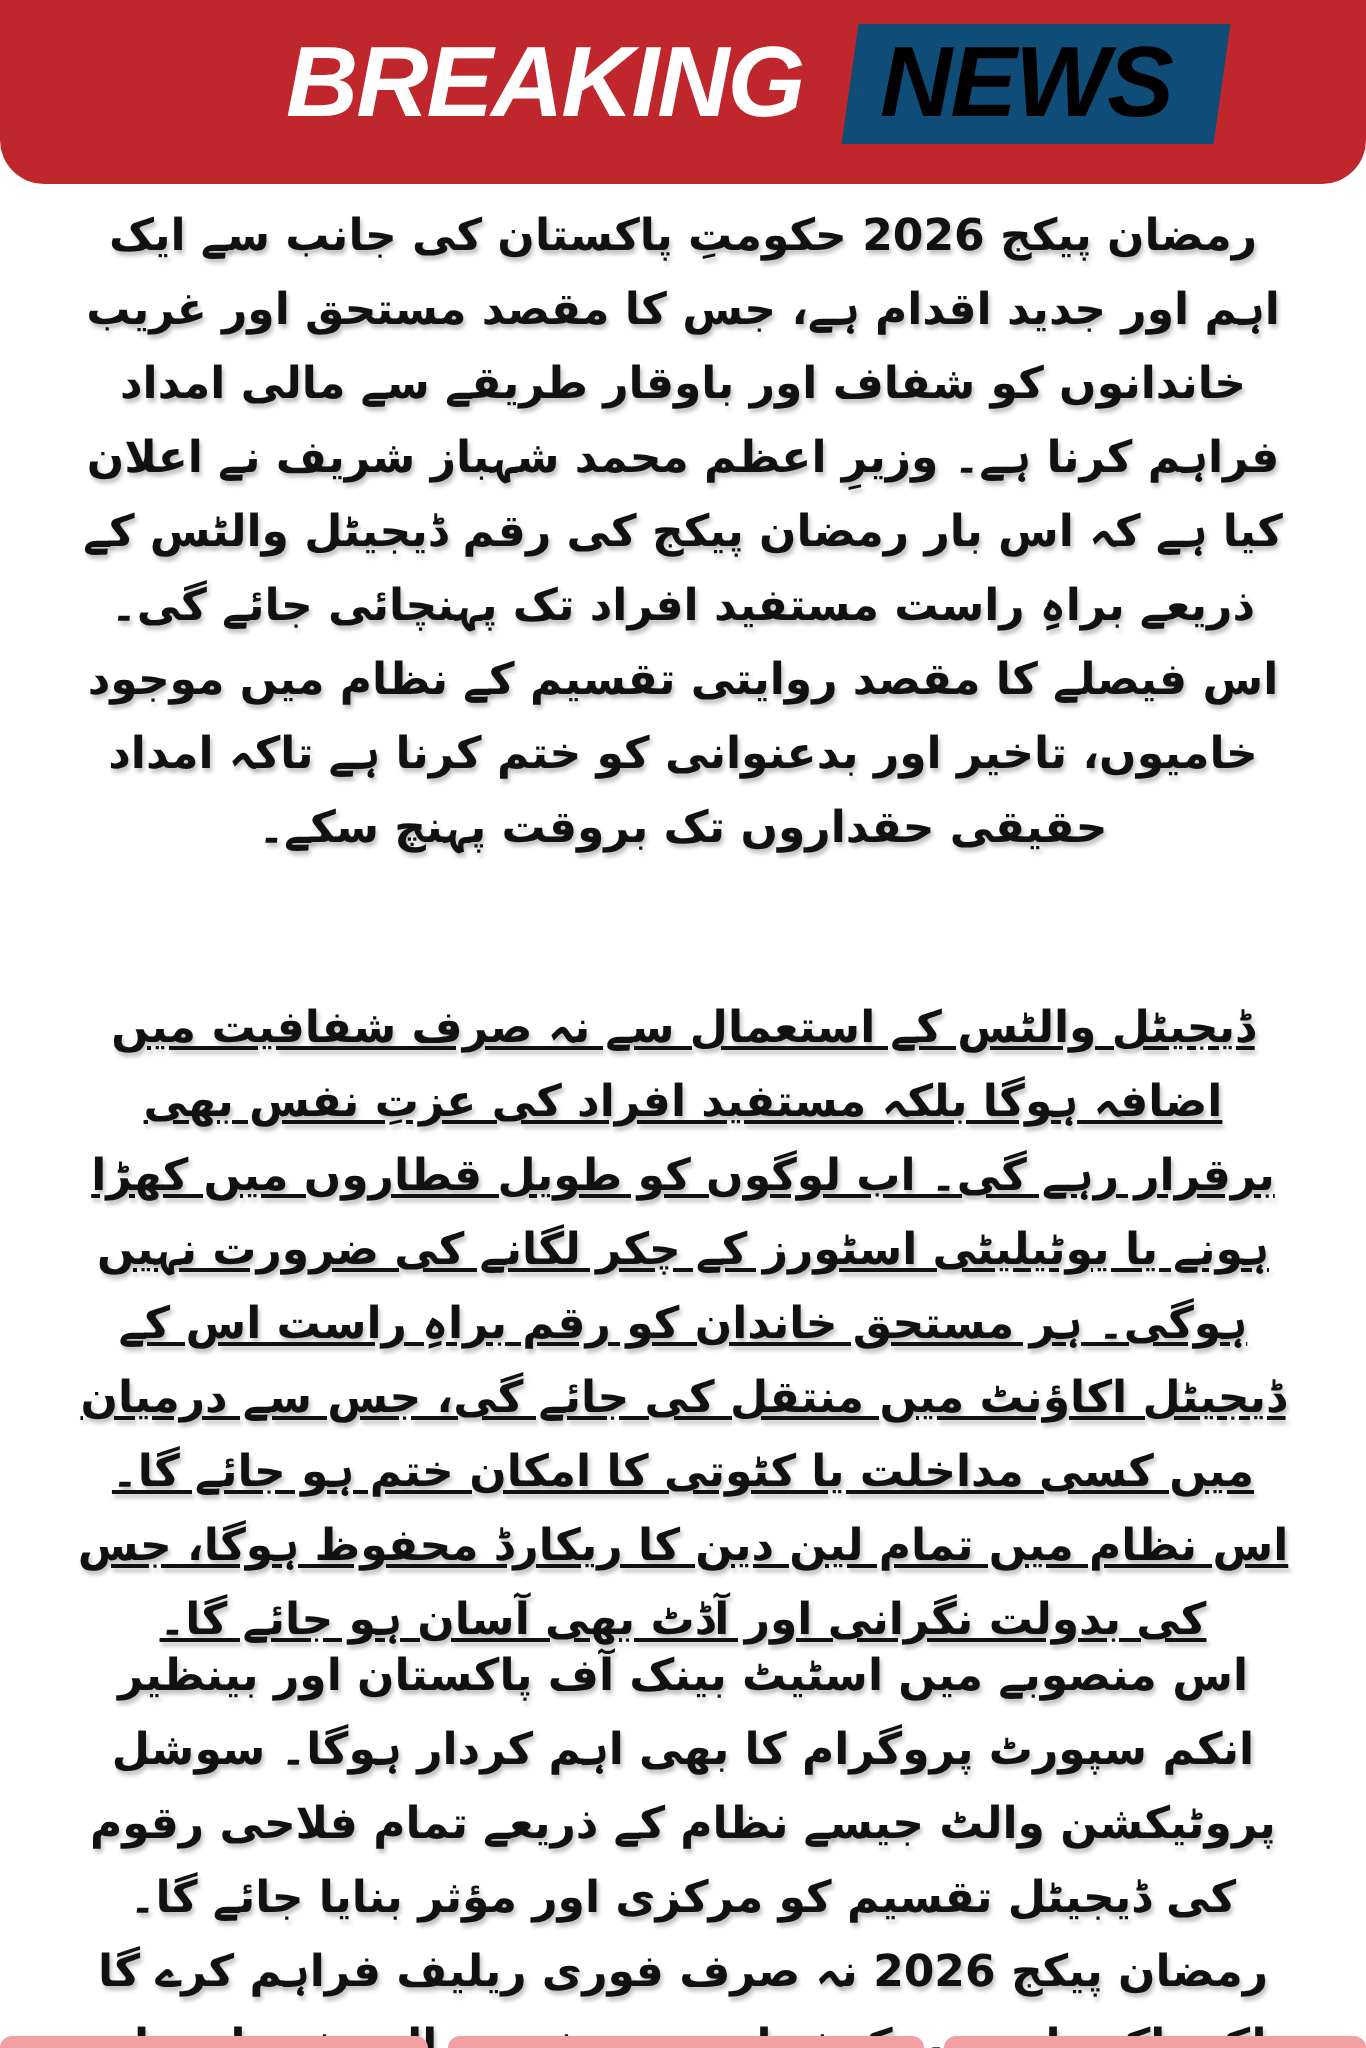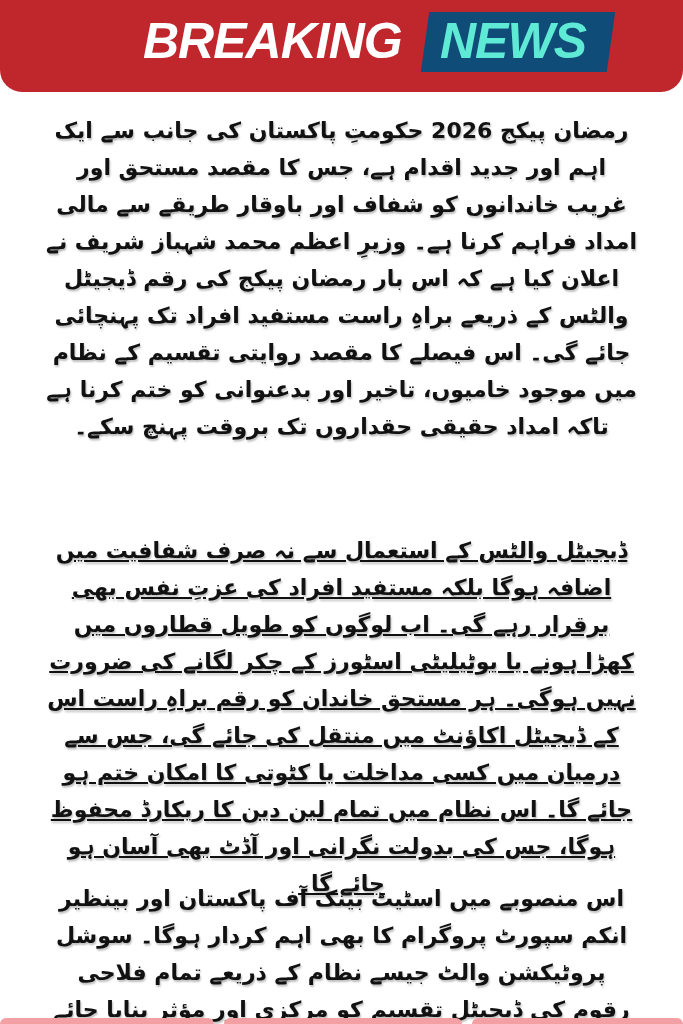--- a/index.html
+++ b/index.html
@@ -16,30 +16,30 @@
     font-family:"Liberation Sans", sans-serif; font-weight:bold; font-style:italic;
     font-size:50px; line-height:50px; color:#ffffff; letter-spacing:-1px;
   }
   .header .news-box {
     position:absolute; left:425px; top:12px; width:186px; height:60px;
     background:#0f4c78; transform:skewX(-8deg);
   }
   .header .news {
     position:absolute; left:440px; top:16px;
     font-family:"Liberation Sans", sans-serif; font-weight:bold; font-style:italic;
-    font-size:50px; line-height:50px; color:#5eead4; letter-spacing:-1px;
+    font-size:50px; line-height:50px; color:#000000; letter-spacing:-1px;
   }
   .article {
     position:absolute; left:30px; top:96px; width:623px;
     direction:rtl; text-align:center; color:#111;
     font-family:"DejaVu Sans", sans-serif; font-weight:bold;
     font-size:22px; line-height:37px;
     text-shadow:1px 2px 2px rgba(0,0,0,0.25);
   }
-  .article p { margin:16px; }
+  .article p { margin:4px; }
   .article .p1 { height:300px; }
   .article .gap1 { height:88px; }
   .article .p2 { height:236px;text-decoration:underline; }
   .article .gap2 { height:80px; }
   .footer-tabs {
     position:absolute; left:0; top:1018px; width:683px; height:8px;
   }
   .footer-tabs .tab {
     position:absolute; top:0; height:8px; background:#f2a0a3; border-radius:6px 6px 0 0;
   }

